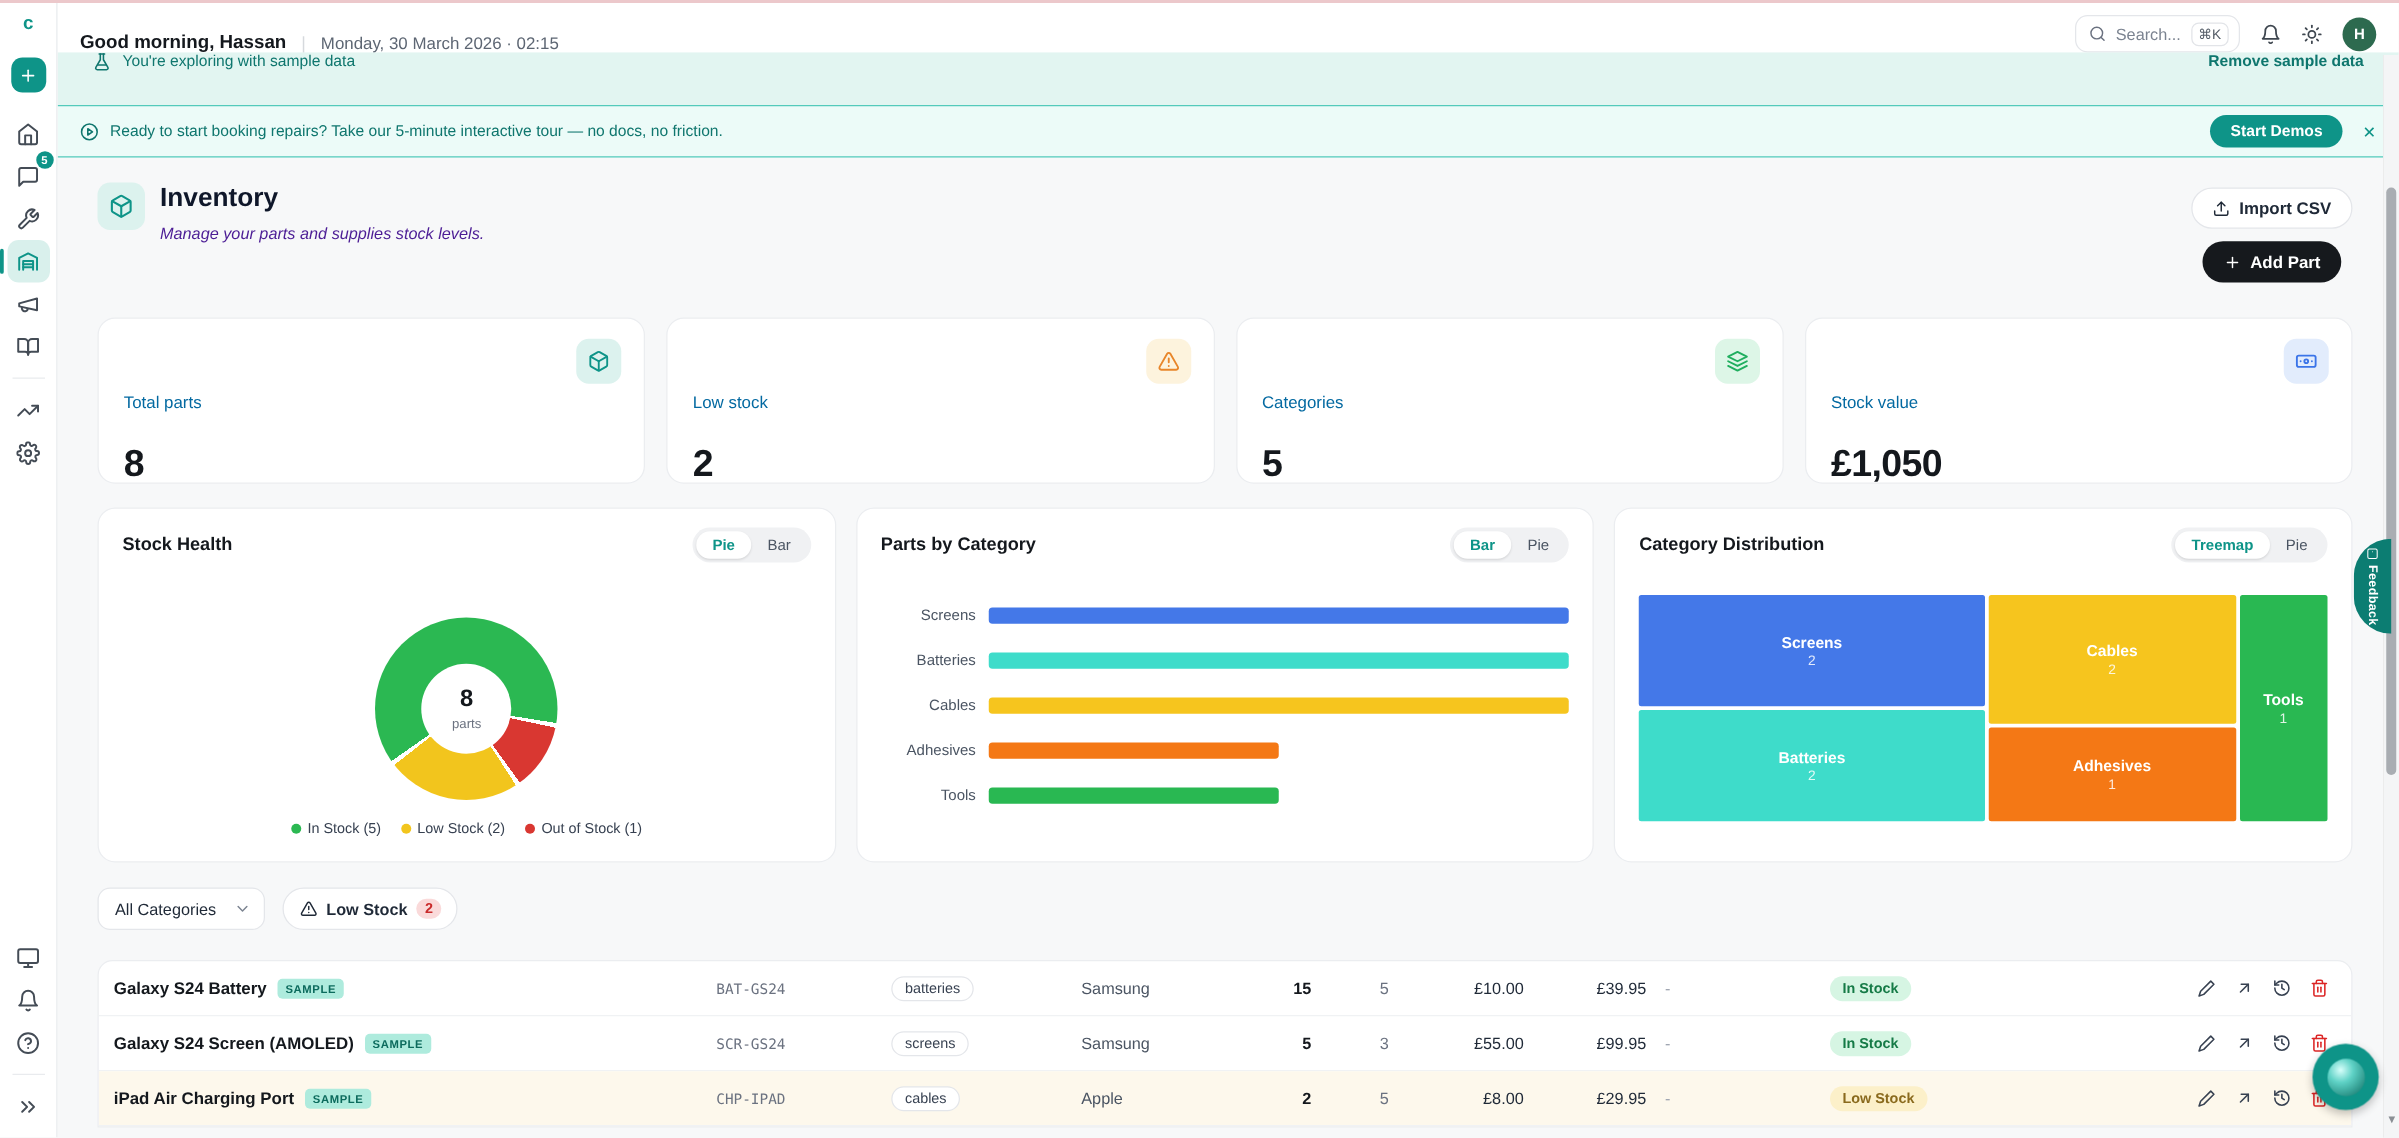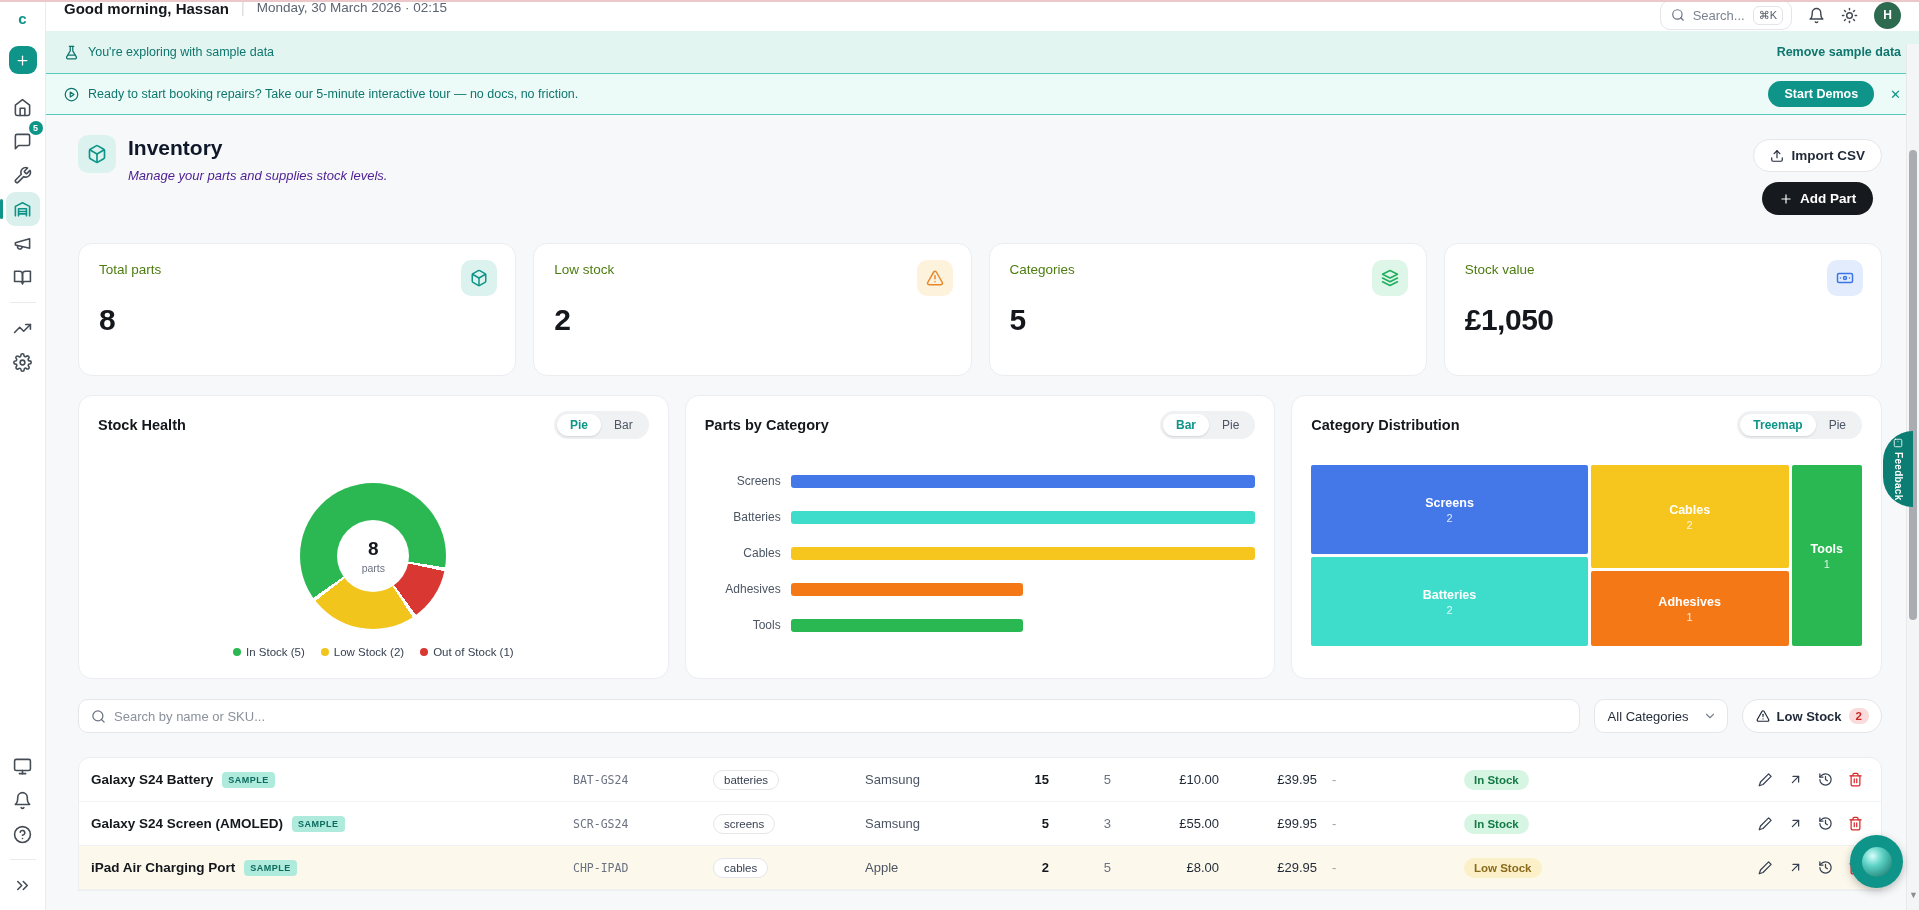--- a/index.html
+++ b/index.html
@@ -19,34 +19,34 @@
   .nav-item .ic { width:19px; height:19px; }
   .nav-item.active { background:#d9f0ec; color:#0e9488; }
   .nav-item.active::before { content:""; position:absolute; left:-6px; top:7px; width:3px; height:20px; background:#0e9488; border-radius:2px; }
   .nav-badge { position:absolute; top:-3px; right:-3px; min-width:14px; height:14px; border-radius:8px; background:#0e9488; color:#fff; font-size:9px; font-weight:bold; display:flex; align-items:center; justify-content:center; padding:0 3px; }
   .side-div { width:26px; height:1px; background:#e9ebee; margin:8px 0; }
   .side-bottom { margin-top:auto; display:flex; flex-direction:column; align-items:center; }
 
   
   .main { flex:1; display:flex; flex-direction:column; min-width:0; }
 
-  .topbar { height:31px; background:#fff; display:flex; align-items:flex-start; padding:0 18px 0 18px; flex-shrink:0; }
+  .topbar { height:42px; background:#fff; display:flex; align-items:flex-end; padding:0 18px 0 18px; flex-shrink:0; }
   .greeting { font-size:15px; font-weight:bold; color:#14181d; }
   .tb-sep { color:#d6d9dd; margin:0 12px; font-size:14px; }
   .tb-date { font-size:13.5px; color:#5d6673; }
   .tb-right { margin-left:auto; display:flex; align-items:center; gap:16px; }
   .search-pill { display:flex; align-items:center; gap:8px; border:1px solid #e4e6ea; border-radius:10px; height:30px; padding:0 8px 0 10px; color:#6b7280; cursor:pointer; background:#fff; }
   .search-pill .ic { width:14px; height:14px; }
   .search-text { font-size:13px; color:#7b8390; }
   .kbd { border:1px solid #e2e4e8; border-radius:6px; font-size:11px; color:#555d68; padding:2px 5px; background:#fff; }
   .tb-icon { color:#3f4750; cursor:pointer; display:flex; }
   .tb-icon .ic { width:17px; height:17px; }
   .avatar { width:27px; height:27px; border-radius:50%; background:#2d6a4f; color:#fff; font-size:12px; font-weight:bold; display:flex; align-items:center; justify-content:center; cursor:pointer; }
 
-  .banner1 { height:42px; background:#e2f5f1; display:flex; align-items:center; padding:0 18px; color:#0f766e; flex-shrink:0; }
+  .banner1 { height:42px; background:#e2f5f1; display:flex; align-items:flex-start; padding:0 28px; color:#0f766e; flex-shrink:0; }
   .banner1 .ic, .banner2 .ic { width:15px; height:15px; flex-shrink:0; }
   .banner-text { font-size:12.5px; margin-left:9px; }
   .banner-link { margin-left:auto; font-size:12.5px; font-weight:bold; cursor:pointer; color:#0f766e; }
   .banner2 { height:42px; background:#ecfbf8; border-top:1px solid #53cabb; border-bottom:1px solid #53cabb; display:flex; align-items:center; padding:0 18px; color:#0f766e; flex-shrink:0; }
   .demo-btn { margin-left:auto; background:#0e9488; color:#fff; border:none; font-family:inherit; font-size:12.5px; font-weight:bold; border-radius:15px; padding:6px 16px; cursor:pointer; }
   .banner-close { margin-left:16px; color:#0f9488; font-size:13px; cursor:pointer; }
 
   .content { flex:1; padding:0 37px 0 32px; min-height:0; }
 
   .page-head { margin-top:20px; display:flex; align-items:flex-start; }
@@ -54,21 +54,21 @@
   .ph-chip .ic { width:20px; height:20px; }
   .ph-title { font-size:21px; font-weight:bold; color:#0f172a; line-height:1.2; }
   .ph-sub { font-size:13px; color:#4c1d95; margin-top:8px;font-style:italic; }
   .ph-actions { margin-left:auto; display:flex; gap:10px; align-items:center; margin-top:4px;flex-direction:column; }
   .btn-light { display:flex; align-items:center; gap:7px; background:#fff; border:1px solid #e4e6ea; border-radius:18px; padding:8px 16px; font-family:inherit; font-size:13.5px; font-weight:bold; color:#1f2937; cursor:pointer; }
   .btn-dark { display:flex; align-items:center; gap:7px; background:#16191d; border:none; border-radius:18px; padding:9px 17px; font-family:inherit; font-size:13.5px; font-weight:bold; color:#fff; cursor:pointer; }
   .btn-light .ic, .btn-dark .ic { width:14px; height:14px; }
 
   .stats { margin-top:28px; display:grid; grid-template-columns:repeat(4,1fr); gap:17px; }
   .stat-card { background:#fff; border:1px solid #ebedf0; border-radius:14px; height:133px; padding:18px 20px; position:relative; }
-  .stat-label { font-size:13.5px; color:#4d7c0f; }
+  .stat-label { font-size:13.5px; color:#0369a1;margin-top:41px; }
   .stat-chip { position:absolute; top:16px; right:18px; width:36px; height:36px; border-radius:10px; display:flex; align-items:center; justify-content:center; }
   .stat-chip .ic { width:18px; height:18px; }
   .chip-teal { background:#dcf2ee; } .chip-orange { background:#fdf3dd; } .chip-green { background:#ddf6e7; } .chip-blue { background:#e2ecfc; }
   .stat-value { font-size:30px; font-weight:bold; color:#14181d; margin-top:26px; letter-spacing:-0.5px; }
 
   .charts { margin-top:19px; display:grid; grid-template-columns:1fr 1fr 1fr; gap:16px; }
   .chart-card { background:#fff; border:1px solid #ebedf0; border-radius:14px; height:284px; padding:15px 19px; }
   .cc-head { display:flex; align-items:center; justify-content:space-between; }
   .cc-title { font-size:14.5px; font-weight:bold; color:#14181d; }
   .toggle { background:#f0f1f3; border-radius:15px; padding:3px; display:flex; }
@@ -486,27 +486,20 @@
               <div class="tile" style="flex: 1 1 0%; background: rgb(41, 184, 82);">
                 <span class="tile-name">Tools</span>
                 <span class="tile-val">1</span>
               </div>
             </div>
           </div>
         </div>
       </div>
 
       <div class="filterbar">
-        <div class="search-input">
-          <svg class="ic" viewBox="0 0 24 24">
-              <circle cx="11" cy="11" r="8"></circle>
-              <path d="m21 21-4.3-4.3"></path>
-            </svg>
-          <input type="text" placeholder="Search by name or SKU..." style="">
-        </div>
         <div class="cat-select">
           <span>All Categories</span>
           <svg class="ic" viewBox="0 0 24 24">
               <path d="m6 9 6 6 6-6"></path>
             </svg>
         </div>
         <div class="lowstock-btn">
           <svg class="ic" viewBox="0 0 24 24">
               <path d="m21.73 18-8-14a2 2 0 0 0-3.46 0l-8 14A2 2 0 0 0 4 21h16a2 2 0 0 0 1.73-3Z"></path>
               <path d="M12 9v4"></path>

